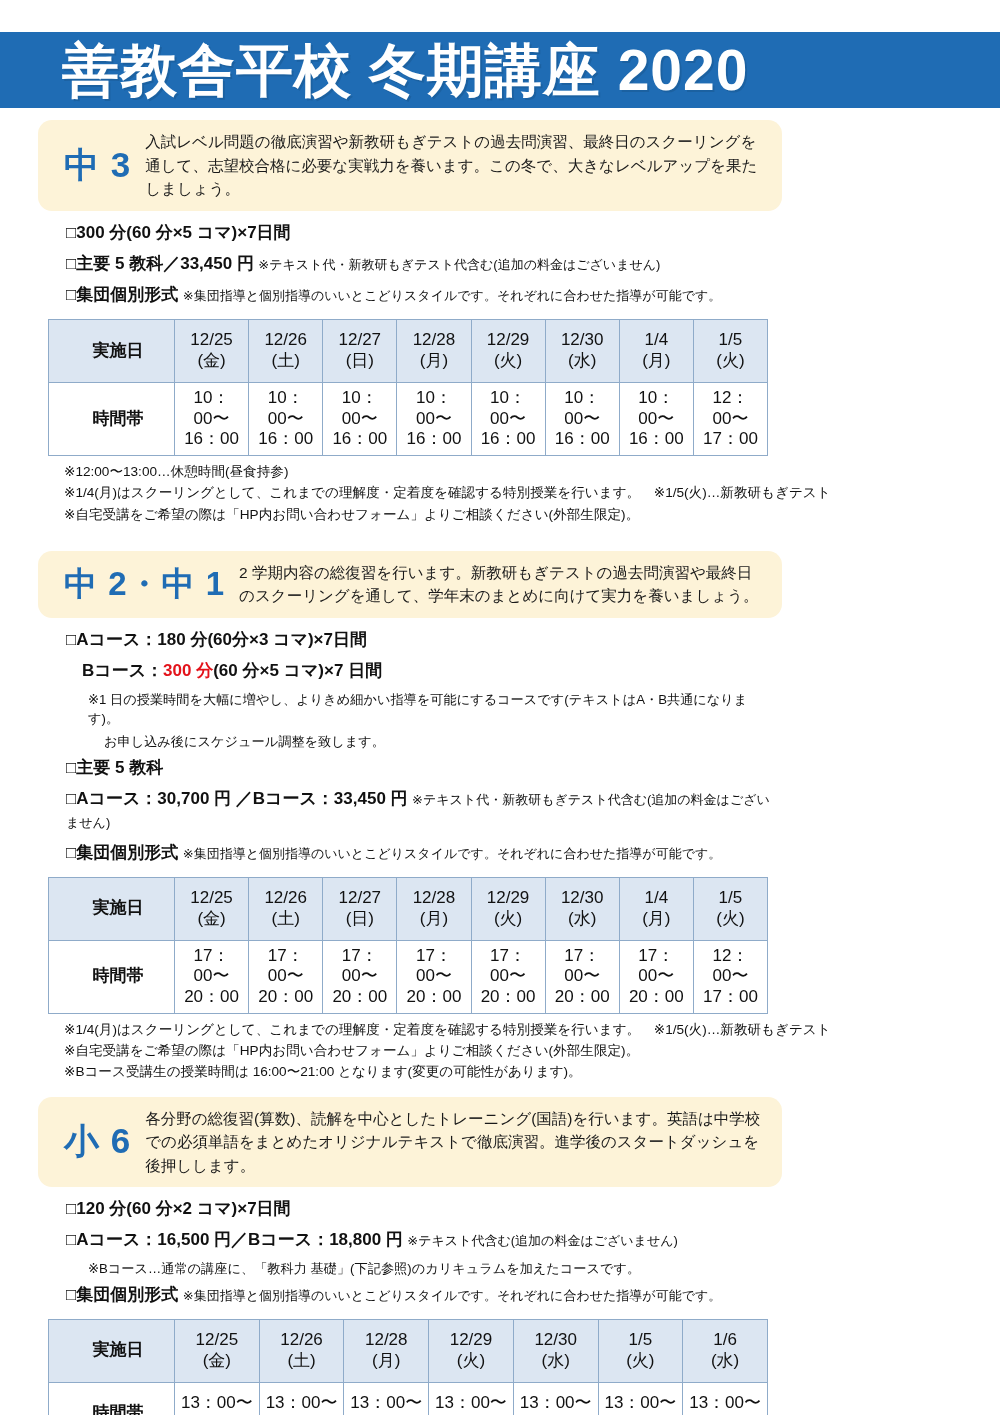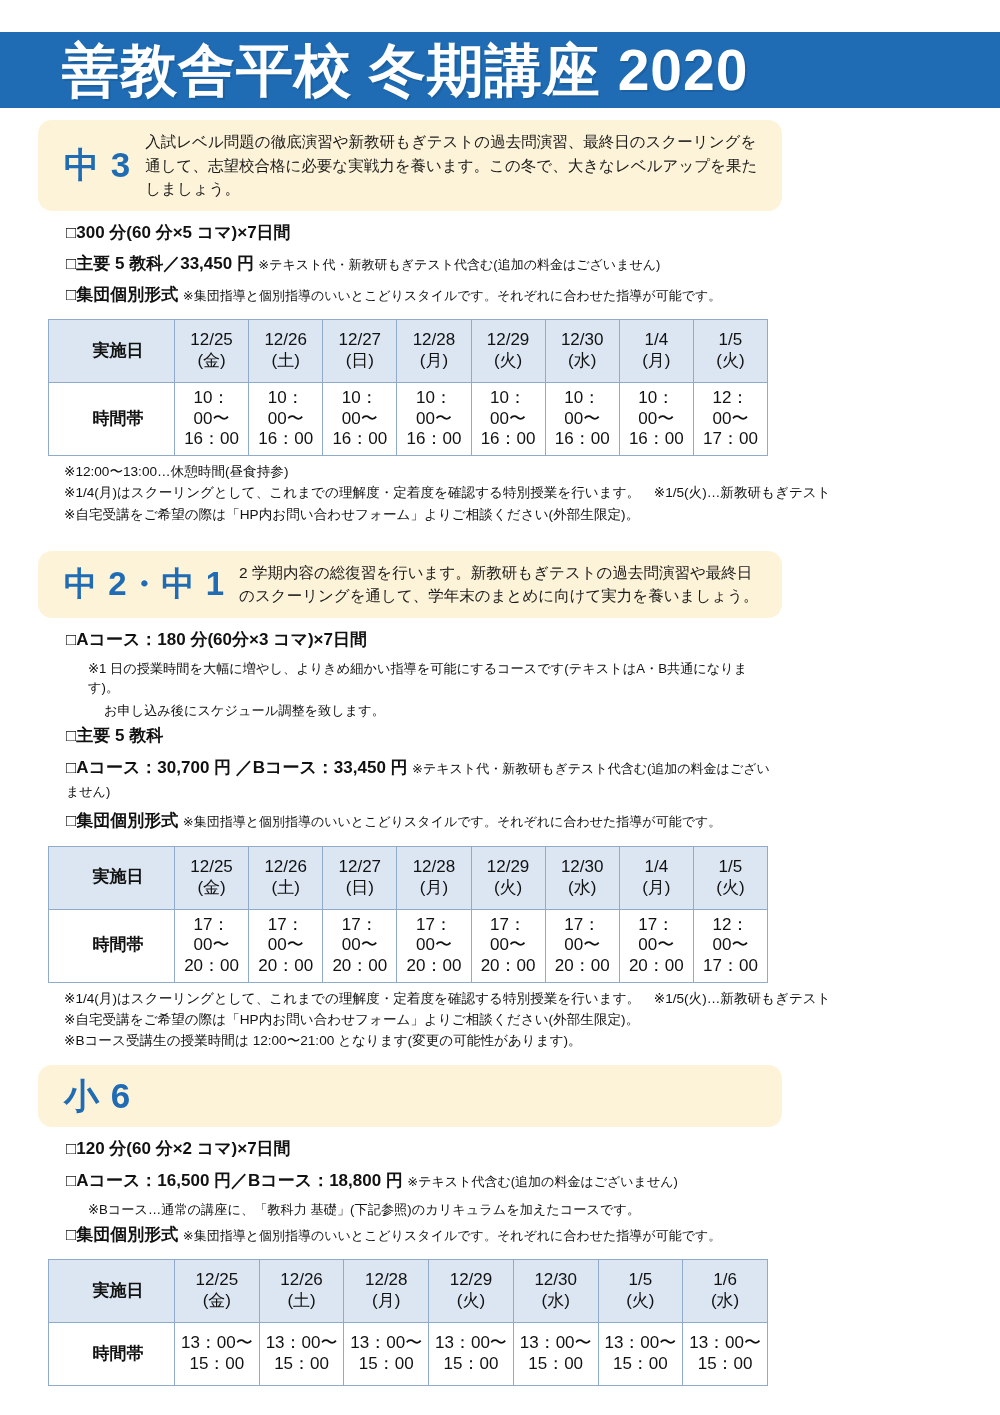--- a/index.html
+++ b/index.html
@@ -284,20 +284,23 @@
   <div class="sect">
     <div class="grade-box">
       <div class="grade-badge wide">中 2・中 1</div>
       <div class="grade-desc">2 学期内容の総復習を行います。新教研もぎテストの過去問演習や最終日のスクーリングを通して、学年末のまとめに向けて実力を養いましょう。</div>
     </div>
 
     <div class="bullets">
       <div class="bline">
         <span class="bx">□</span><span class="strong">Aコース：180 分(60分×3 コマ)×7日間</span>
       </div>
+      <div class="bline indent-line">
+        <span class="strong">Bコース：</span><span class="strong red">300 分</span><span class="strong">(60 分×5 コマ)×7 日間</span>
+      </div>
       <div class="subnote">※1 日の授業時間を大幅に増やし、よりきめ細かい指導を可能にするコースです(テキストはA・B共通になります)。</div>
       <div class="subnote indent2">お申し込み後にスケジュール調整を致します。</div>
 
       <div class="bline">
         <span class="bx">□</span><span class="strong">主要 5 教科</span>
       </div>
       <div class="bline">
         <span class="bx">□</span><span class="strong">Aコース：30,700 円 ／Bコース：33,450 円</span> <span class="note">※テキスト代・新教研もぎテスト代含む(追加の料金はございません)</span>
       </div>
       <div class="bline">
@@ -380,29 +383,30 @@
                 <span class="t2">17：00</span>
               </td>
           </tr>
         </tbody>
       </table>
     </div>
 
     <div class="notes">
       <div class="note-line">※1/4(月)はスクーリングとして、これまでの理解度・定着度を確認する特別授業を行います。　※1/5(火)…新教研もぎテスト</div>
       <div class="note-line">※自宅受講をご希望の際は「HP内お問い合わせフォーム」よりご相談ください(外部生限定)。</div>
-      <div class="note-line">※Bコース受講生の授業時間は 12:00〜21:00 となります(変更の可能性があります)。</div>
+      <div class="note-line">※Bコース受講生の授業時間は 16:00〜21:00 となります(変更の可能性があります)。</div>
     </div>
   </div>
 
   <div class="gap-s"></div>
 
   <div class="sect">
     <div class="grade-box">
       <div class="grade-badge">小 6</div>
+      <div class="grade-desc">各分野の総復習(算数)、読解を中心としたトレーニング(国語)を行います。英語は中学校での必須単語をまとめたオリジナルテキストで徹底演習。進学後のスタートダッシュを後押しします。</div>
     </div>
 
     <div class="bullets">
       <div class="bline">
         <span class="bx">□</span><span class="strong">120 分(60 分×2 コマ)×7日間</span>
       </div>
       <div class="bline">
         <span class="bx">□</span><span class="strong">Aコース：16,500 円／Bコース：18,800 円</span> <span class="note">※テキスト代含む(追加の料金はございません)</span>
       </div>
       <div class="subnote">※Bコース…通常の講座に、「教科力 基礎」(下記参照)のカリキュラムを加えたコースです。</div>

